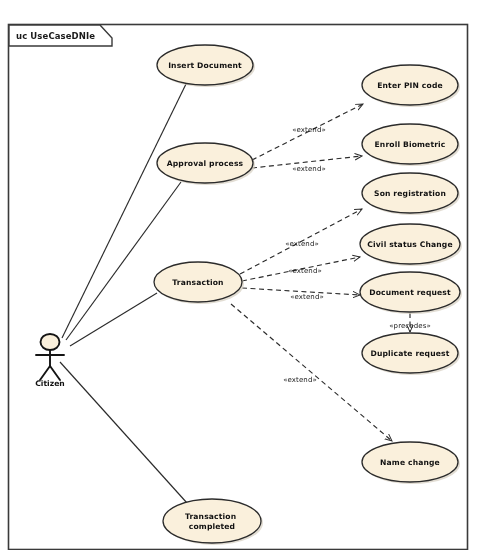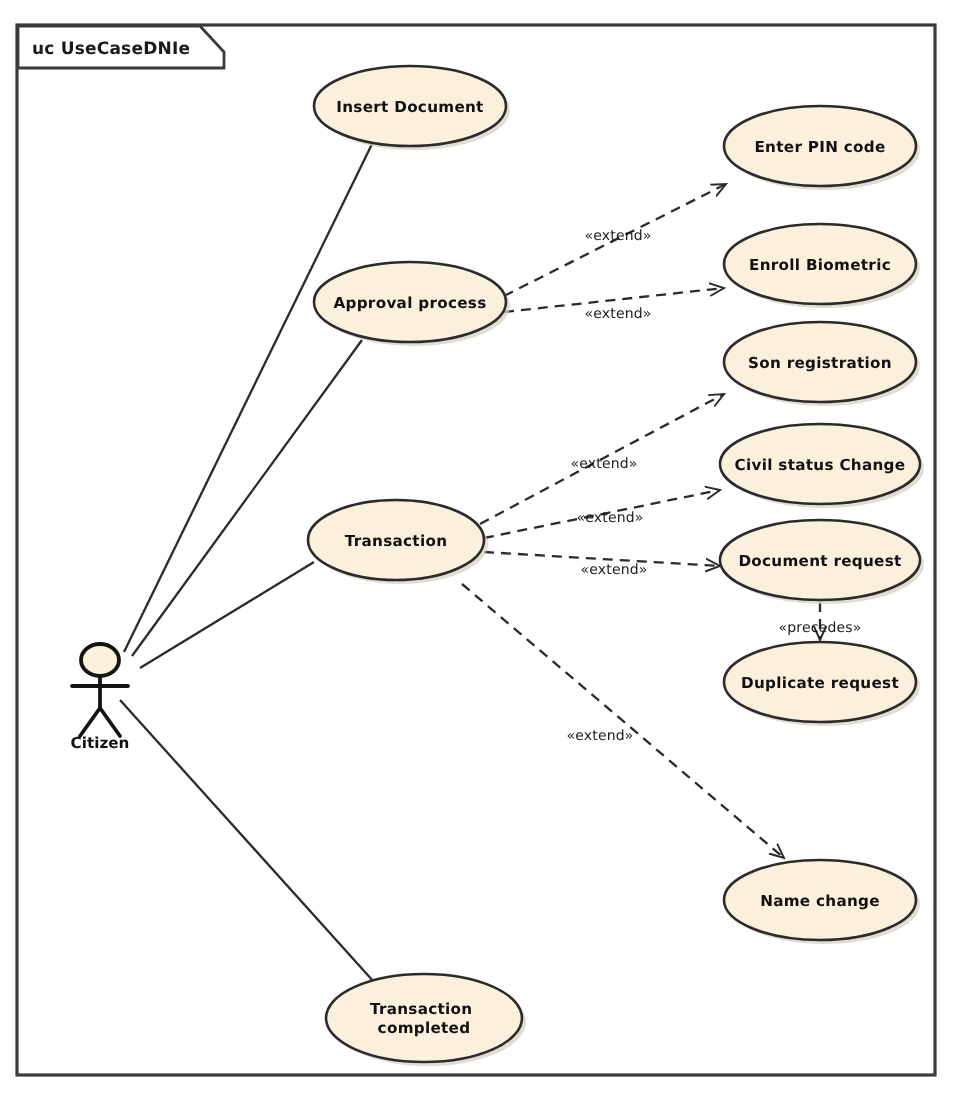--- a/index.html
+++ b/index.html
@@ -10,21 +10,21 @@
   }
   body {
     width: 486px;
     height: 550px;
     font-family: "DejaVu Sans", "Liberation Sans", sans-serif;
     overflow: hidden;
     position: relative;
   }
   #diagram-root {
     position: absolute;
-    left: 0; top: 4px;
+    left: 0; top: 16px;
     width: 486px;
     height: 394px;
   }
   svg#uml-canvas {
     display: block;
     width: 486px;
     height: 550px;
   }
   .frame-border {
     fill: none;

